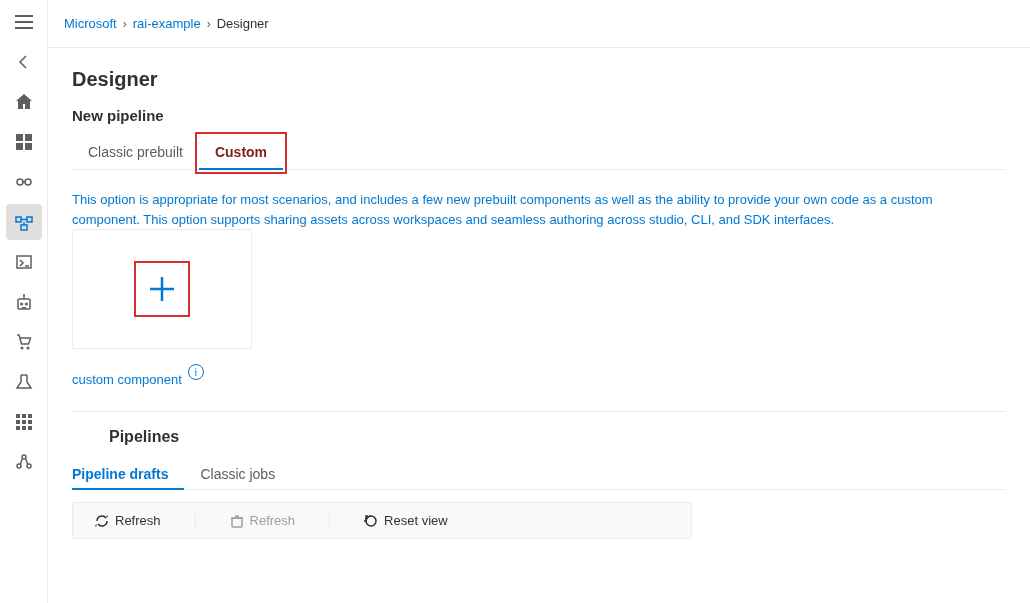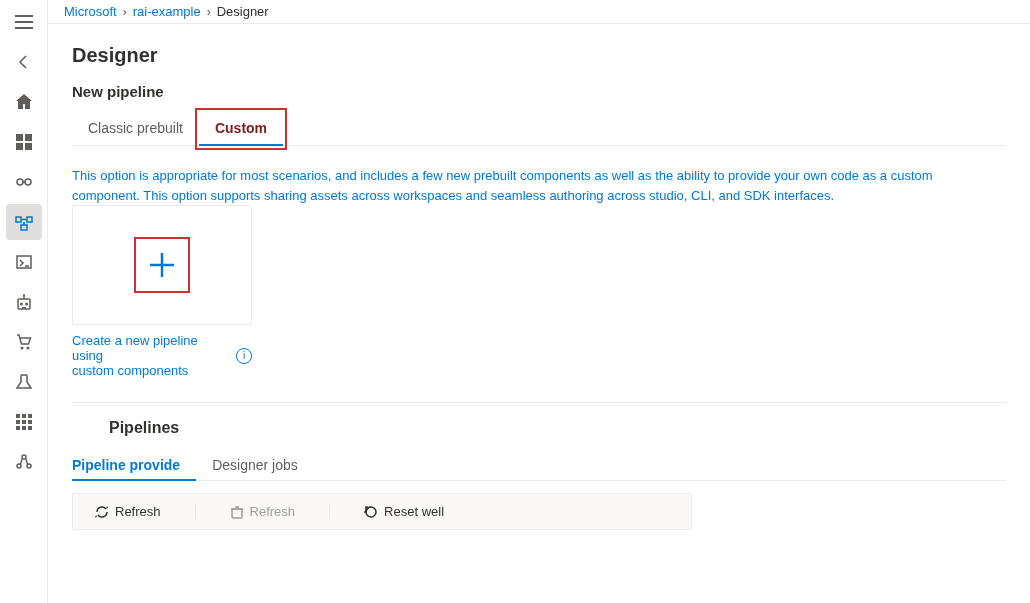--- a/index.html
+++ b/index.html
@@ -36,21 +36,21 @@
 
     
     .main {
       flex: 1;
       display: flex;
       flex-direction: column;
       overflow: hidden;
     }
 
     .breadcrumb-bar {
-      height: 24px;
+      height: 48px;
       display: flex;
       align-items: center;
       padding: 8px 16px;
       border-bottom: 1px solid #edebe9;
       gap: 6px;
       font-size: 13px;
     }
     .breadcrumb-link {
       color: #0078d4;
       text-decoration: none;
@@ -353,34 +353,34 @@
       <div class="pipeline-card">
         <div class="plus-icon-box">
           <svg width="32" height="32" viewBox="0 0 32 32" fill="none" stroke="#0078d4" stroke-width="2.5">
             <line x1="16" y1="4" x2="16" y2="28"></line>
             <line x1="4" y1="16" x2="28" y2="16"></line>
           </svg>
         </div>
       </div>
       <div class="card-label">
         <span>
-          <span>Create a new pipeline using</span><br>
-          <span>custom components</span>
+          <br>
+          <span>custom component</span>
         </span>
         <div class="info-icon">i</div>
       </div>
     </div>
 
     <hr class="divider">
 
     <div class="pipelines-title">Pipelines</div>
 
     <div class="sub-tabs">
-      <div class="sub-tab active">Pipeline provide</div>
-      <div class="sub-tab">Designer jobs</div>
+      <div class="sub-tab active">Pipeline drafts</div>
+      <div class="sub-tab">Classic jobs</div>
     </div>
 
     <div class="toolbar">
       <button class="toolbar-btn">
         <svg width="14" height="14" viewBox="0 0 14 14" fill="none" stroke="currentColor" stroke-width="1.5">
           <path d="M2 7a5 5 0 0 1 9-3"></path>
           <path d="M12 7a5 5 0 0 1-9 3"></path>
           <path d="M11 4l1-3 1 1.5" fill="currentColor" stroke="none"></path>
           <path d="M2 10l-1 3-1-1.5" fill="currentColor" stroke="none"></path>
         </svg>
@@ -396,18 +396,18 @@
         <span style="color:#a19f9d">Refresh</span>
       </button>
       <div class="toolbar-separator"></div>
       <button class="toolbar-btn">
         <svg width="14" height="14" viewBox="0 0 14 14" fill="none" stroke="currentColor" stroke-width="1.5">
           <path d="M2 7a5 5 0 0 1 5-5"></path>
           <path d="M2 4l0 3-3 0" fill="none"></path>
           <path d="M2 4l0-2 2 0" fill="none"></path>
           <circle cx="7" cy="7" r="5"></circle>
         </svg>
-        <span>Reset well</span>
+        <span>Reset view</span>
       </button>
     </div>
 
   </div>
 </div>
 
 </body></html>

